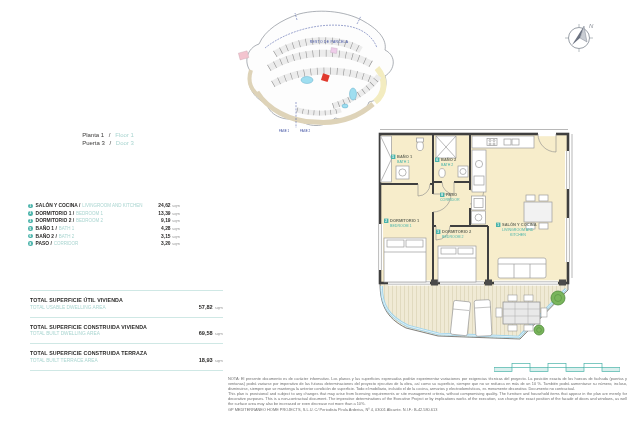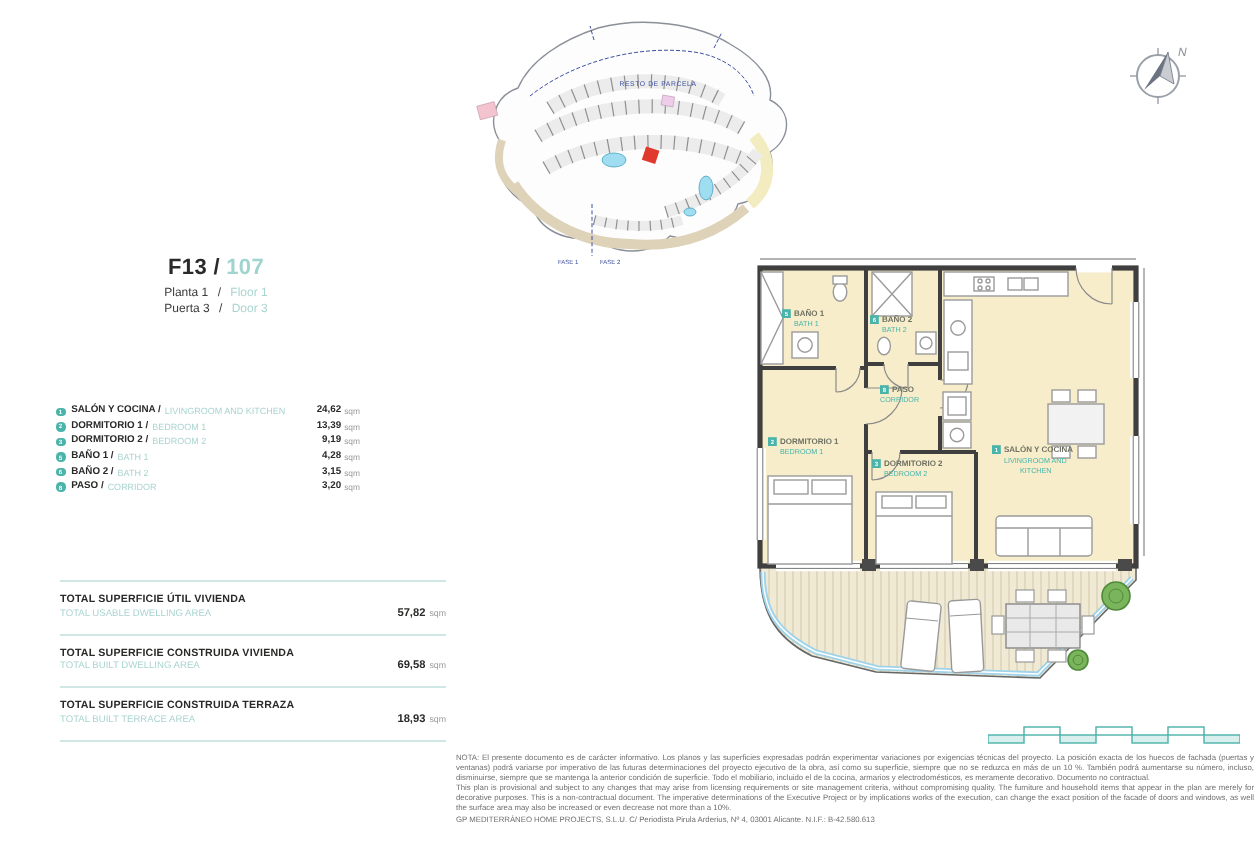--- a/index.html
+++ b/index.html
@@ -97,23 +97,20 @@
         <line x1="19" y1="36.5" x2="19" y2="40"></line>
       <line x1="8.5" y1="26" x2="5" y2="26"></line>
         <line x1="29.5" y1="26" x2="33" y2="26"></line>
     </g>
     <polygon points="12,33 24,14 20,26" fill="#6b7280"></polygon>
     <polygon points="24,14 27,30 20,26" fill="#c9cdd3" stroke="#6b7280" stroke-width="0.4"></polygon>
     <text class="n-label" x="29" y="16">N</text>
   </svg>
 
   <div id="hdr" class="abs">
-    <div class="h1">
-      <span>F13 /</span><span class="alt">107</span>
-    </div>
     <div class="h3">
       <span>Planta 1</span>
       <span style="margin-left:3px;">/</span>
       <span class="alt">Floor 1</span>
     </div>
     <div class="h3" style="margin-top:2px;">
       <span>Puerta 3</span>
       <span style="margin-left:3px;">/</span>
       <span class="alt">Door 3</span>
     </div>

